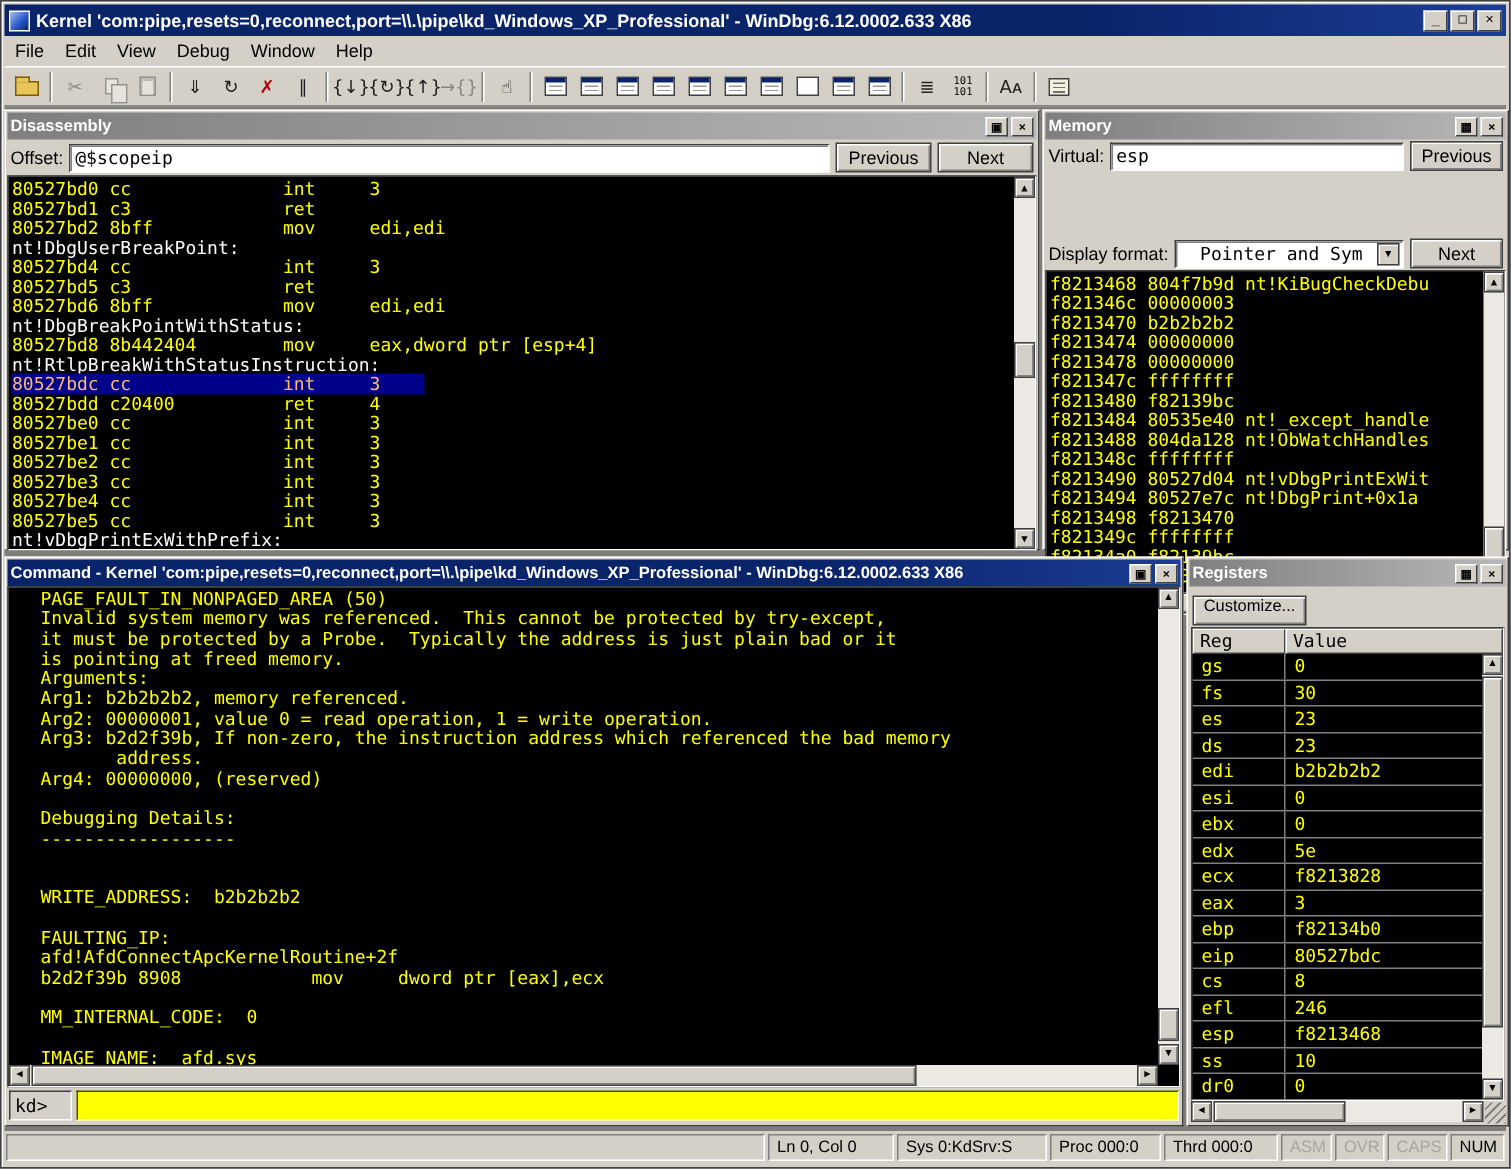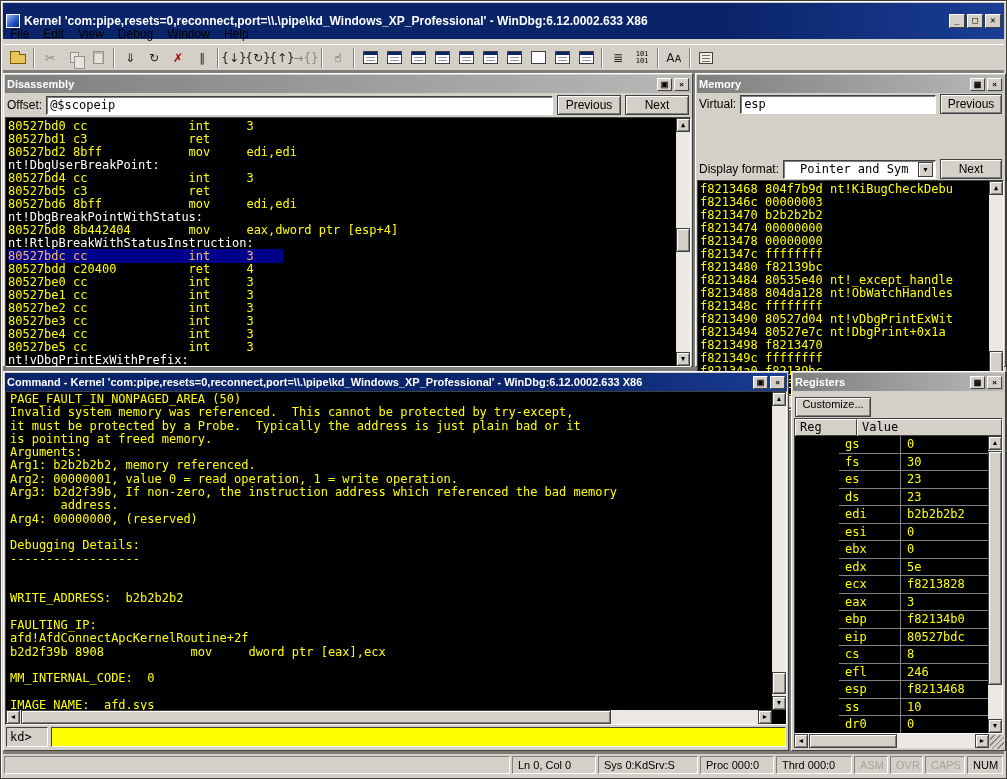--- a/index.html
+++ b/index.html
@@ -1,21 +1,21 @@
 <!DOCTYPE html>
 <html><head>
 <meta charset="utf-8">
 <style>
   * { box-sizing: border-box; margin: 0; padding: 0; }
   body { background:#3a6ea5; font-family:"Liberation Sans",sans-serif; }
   .app { position:relative; width:1007px; height:779px; background:#d4d0c8;
          border:1px solid #404040; box-shadow: inset 1px 1px 0 #fff; overflow:hidden; }
 
   
-  .titlebar { position:absolute; left:2px; top:2px; right:2px; height:36px;
+  .titlebar { position:absolute; left:2px; top:2px; right:2px; height:21px;
     background:linear-gradient(90deg,#0a246a,#0a246a 72%,#1b3d94);
     display:flex; align-items:center; padding:4px 3px; color:#fff; }
   .titlebar .ttext { font-size:12px; font-weight:bold; margin-left:4px; flex:1;
     white-space:nowrap; overflow:hidden; }
   .appicon { width:14px; height:14px; background:linear-gradient(135deg,#9cc2ee,#2a5acf 55%,#0a246a);
     border:1px solid #fff; }
   .capbtn { width:16px; height:14px; margin-left:2px; background:#d4d0c8;
     border:1px solid; border-color:#fff #404040 #404040 #fff;
     font-size:9px; line-height:11px; text-align:center; color:#000; font-family:"DejaVu Sans Mono",monospace; }
 
@@ -104,40 +104,40 @@
   .combo { display:flex; align-items:center; height:19px; }
   .combo .cval { font-family:"DejaVu Sans Mono",monospace; font-size:12px; padding:0 16px;
     white-space:nowrap; overflow:hidden; width:134px; }
   .combo-btn { width:15px; height:15px; background:#d4d0c8; border:1px solid #404040;
     box-shadow:inset 1px 1px 0 #fff; font-size:7px; line-height:13px; text-align:center; flex:none; }
 
   
   #command { left:0; top:300px; width:786px; height:380px; }
   #command-content { height:334px; border:1px solid; border-color:#404040 #fff #fff #404040; background:#000; position:relative; }
   #command-lines { position:absolute; inset:0 15px 14px 0; overflow:hidden;
-    font-family:"DejaVu Sans Mono",monospace; font-size:12px; color:#ffff00; padding:1px 0 0 2px; }
+    font-family:"DejaVu Sans Mono",monospace; font-size:12px; color:#ffff00; padding:1px 0 0 19px; }
   #command-lines .cline { line-height:13.3px; }
   .kdrow { display:flex; align-items:center; gap:3px; padding:2px 1px; height:24px; }
   .kdbox { width:42px; height:20px; background:#d4d0c8; color:#000;
     font-family:"DejaVu Sans Mono",monospace; font-size:12px; padding:2px 3px;
     border:1px solid; border-color:#404040 #fff #fff #404040; }
   .kdinput { flex:1; height:20px; background:#ffff00; border:1px solid;
     border-color:#404040 #fff #fff #404040; font-family:"DejaVu Sans Mono",monospace; font-size:12px; padding:1px 3px; }
 
   
   #registers { left:788px; top:300px; width:215px; height:380px; }
   .customize-wrap { padding:3px 2px; }
   #regtable { position:absolute; left:2px; right:2px; top:46px; bottom:16px;
     border:1px solid; border-color:#404040 #fff #fff #404040; background:#000; overflow:hidden; }
   .reghead { display:flex; height:17px; background:#d4d0c8; }
   .reghead .hc { border:1px solid; border-color:#fff #404040 #404040 #fff;
     font-family:"DejaVu Sans Mono",monospace; font-size:12px; color:#000; padding:0 4px; }
   .reghead .hc1 { width:62px; }
   .reghead .hc2 { flex:1; }
-  #regbody { position:absolute; left:0; right:14px; top:17px; bottom:0; overflow:hidden;padding-left:44px; }
+  #regbody { position:absolute; left:0; right:14px; top:17px; bottom:0; overflow:hidden; }
   .regrow { display:flex; height:17.5px; border-bottom:1px solid #808080;
     font-family:"DejaVu Sans Mono",monospace; font-size:12px; color:#ffff00; }
   .regrow .rc1 { width:62px; padding:1px 0 0 6px; border-right:1px solid #808080; }
   .regrow .rc2 { flex:1; padding:1px 0 0 6px; }
   #reg-vscroll { top:17px; }
 
   
   .statusbar { position:absolute; left:2px; right:2px; bottom:2px; height:22px;
     display:flex; gap:2px; align-items:flex-start; padding:2px 1px 1px 1px; font-size:11px; color:#000; }
   .sb-panel { border:1px solid; border-color:#808080 #fff #fff #808080; padding:2px 5px;

